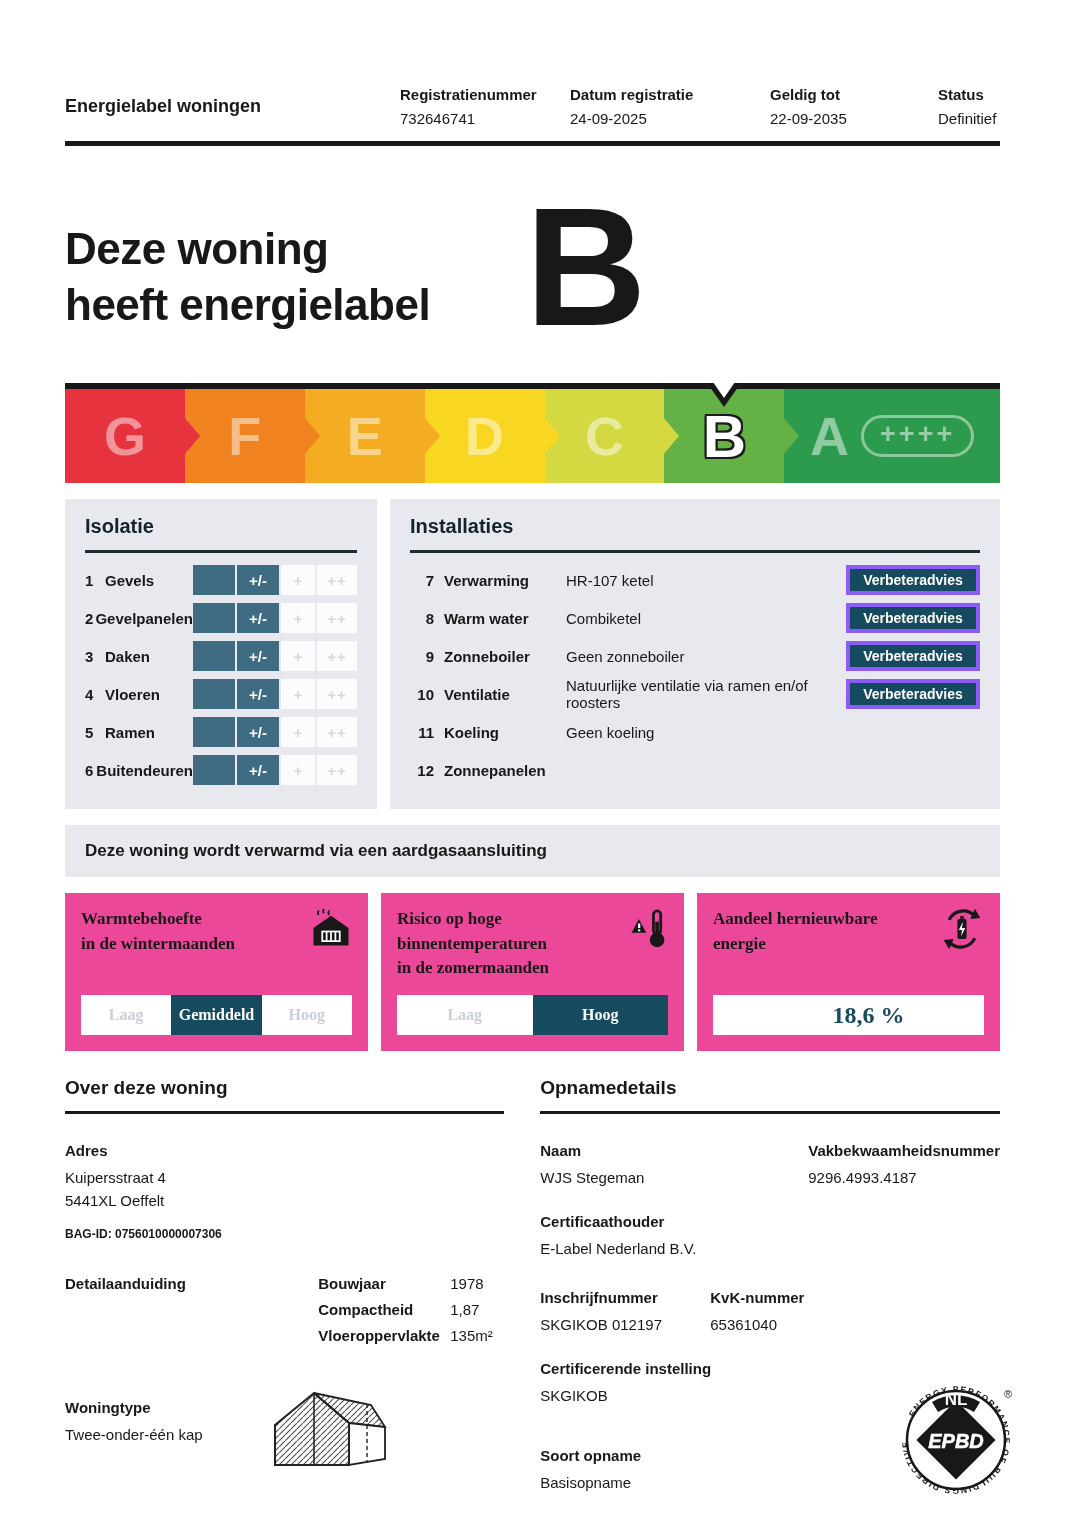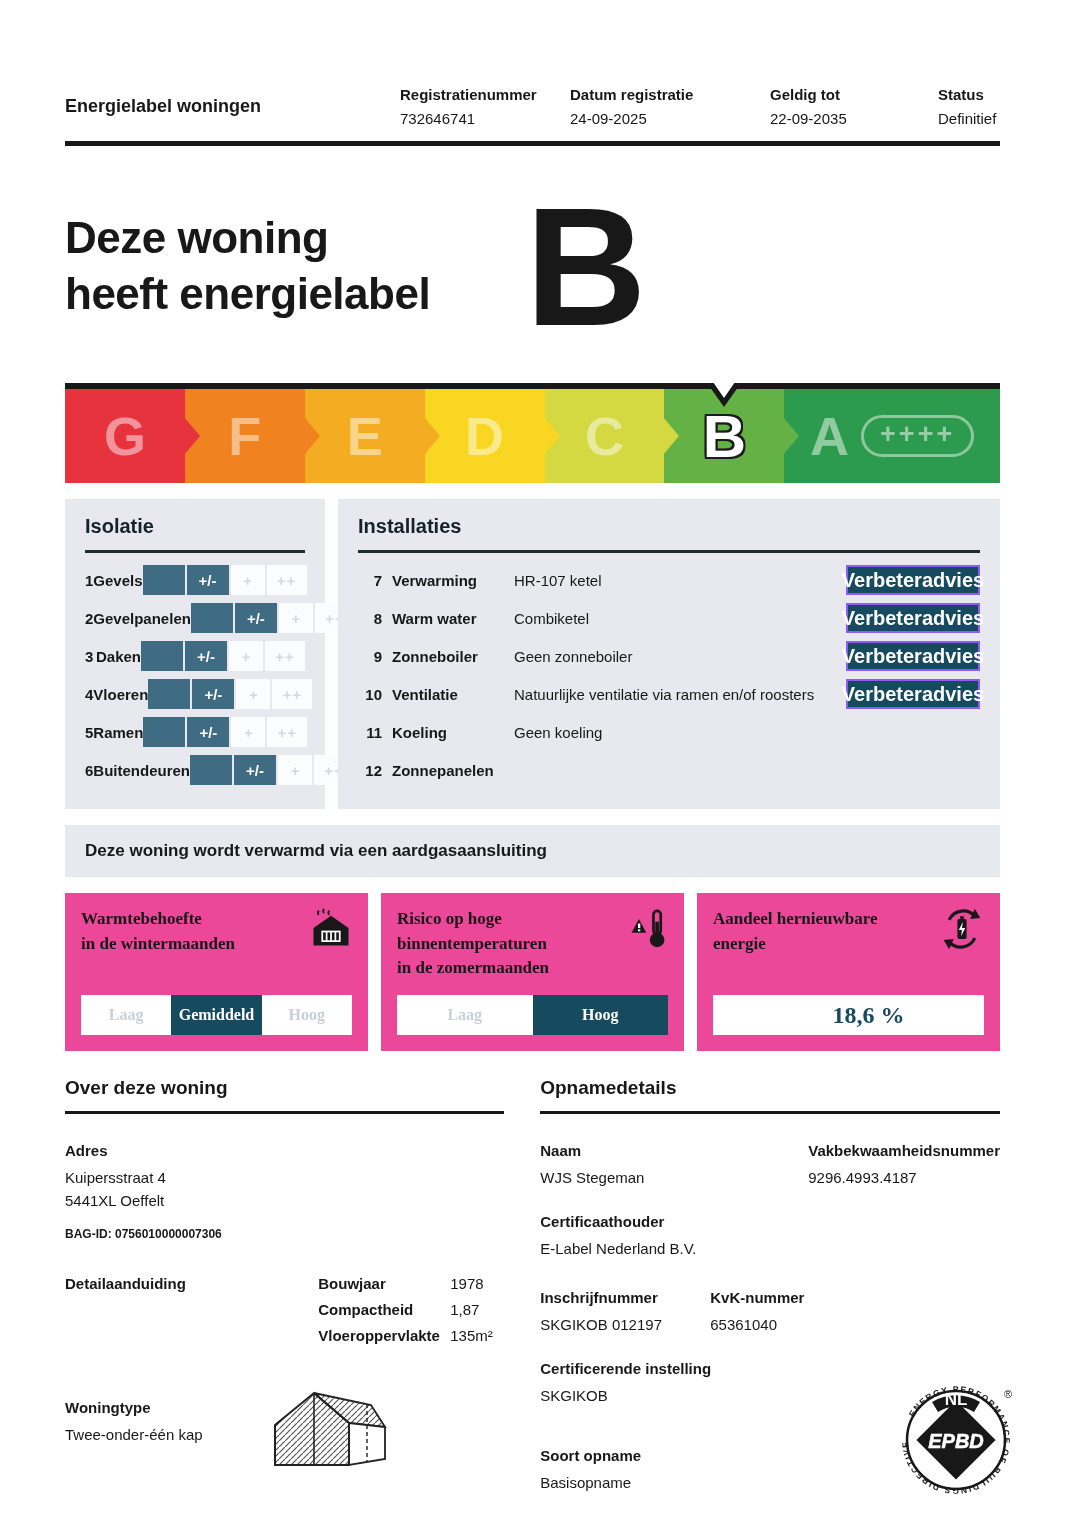--- a/index.html
+++ b/index.html
@@ -13,21 +13,21 @@
 
   
   .hdr { display:flex; padding-top:86px; align-items:flex-start; }
   .hdr-title { width:335px; font-size:18px; font-weight:bold; padding-top:10px; }
   .hdr-field { font-size:15px; }
   .hdr-field .flabel { font-weight:bold; margin-bottom:7px; }
   .f1{width:170px;} .f2{width:200px;} .f3{width:168px;} .f4{flex:1;}
   .hdr-rule { margin-top:14px; border-bottom:5px solid #181818; }
 
   
-  .titlezone { margin-top:52px; display:flex; align-items:center; }
+  .titlezone { margin-top:52px; display:flex; align-items:flex-end; }
   .titlezone h1 { font-size:44px; line-height:1.27; font-weight:bold; letter-spacing:-0.5px; }
   .big-label { font-size:168px; font-weight:bold; line-height:0.78; margin-left:95px; margin-top:4px; }
 
   
   .scale-wrap { margin-top:50px; position:relative; }
   .scale-topline { height:6px; background:#181818; }
   .scale-bar { display:flex; height:94px; }
   .seg { position:relative; display:flex; align-items:center; justify-content:center;
          background-color:currentColor; flex:1; }
   .seg .chev { position:absolute; right:-15px; top:50%; transform:translateY(-50%);
@@ -50,38 +50,38 @@
   .pointer .inner { position:absolute; top:-1px; left:6px; width:0; height:0;
                     border-left:11px solid transparent; border-right:11px solid transparent;
                     border-top:16px solid #ffffff; }
   .pointer .cap { position:absolute; top:-7px; left:4px; width:26px; height:7px; background:#ffffff; }
 
   
   .panels { margin-top:16px; display:flex; gap:13px; }
   .panel { background:#E7E9EF; padding:16px 20px 20px; }
   .panel h2 { font-size:20px; font-weight:bold; color:#14222b; }
   .panel .prule { margin-top:12px; border-bottom:3px solid #1d2b33; }
-  .panel-iso { width:260px; }
+  .panel-iso { width:312px; }
   .panel-inst { flex:1; }
   .prow { display:flex; align-items:center; height:38px; font-size:15px; }
   .prows { margin-top:8px; }
   .pnum { width:20px; font-weight:bold; }
   .pnum-r { width:24px; font-weight:bold; text-align:right; margin-right:10px; }
   .plabel { font-weight:bold; flex:1; }
   .plabel-inst { font-weight:bold; width:122px; }
   .pvalue { flex:1; padding-right:8px; }
   .rating { display:flex; gap:2px; }
   .rcell { height:30px; display:flex; align-items:center; justify-content:center;
            font-size:15px; font-weight:bold; }
   .rc-dark { background:#3F6C82; color:#ffffff; }
   .rc-light { background:#fbfcfd; color:#d4d9df; }
   .rc1{width:42px;} .rc2{width:42px;} .rc3{width:34px;} .rc4{width:40px; letter-spacing:1px;}
-  .adv-btn { width:134px; height:30px; background:#164A5F; border:2px solid #8b5cf6;
+  .adv-btn { width:134px; height:30px; background:#164A5F; border:4px solid #8b5cf6;
              color:#ffffff; font-family:"Liberation Sans",sans-serif;
-             font-size:20px; font-weight:bold; display:flex; align-items:center; justify-content:center;
+             font-size:14px; font-weight:bold; display:flex; align-items:center; justify-content:center;
              cursor:pointer; }
 
   
   .heatbanner { margin-top:16px; background:#E7E9EF; padding:16px 20px; font-size:17px; font-weight:bold; }
 
   
   .boxes { margin-top:16px; display:flex; gap:13px; }
   .box { flex:1; background:#ec4899; padding:14px 16px 16px; height:158px; display:flex; flex-direction:column;font-family:Liberation Serif, serif; }
   .box-head { display:flex; align-items:flex-start; }
   .box-titles { font-size:17px; font-weight:bold; line-height:1.45; }

